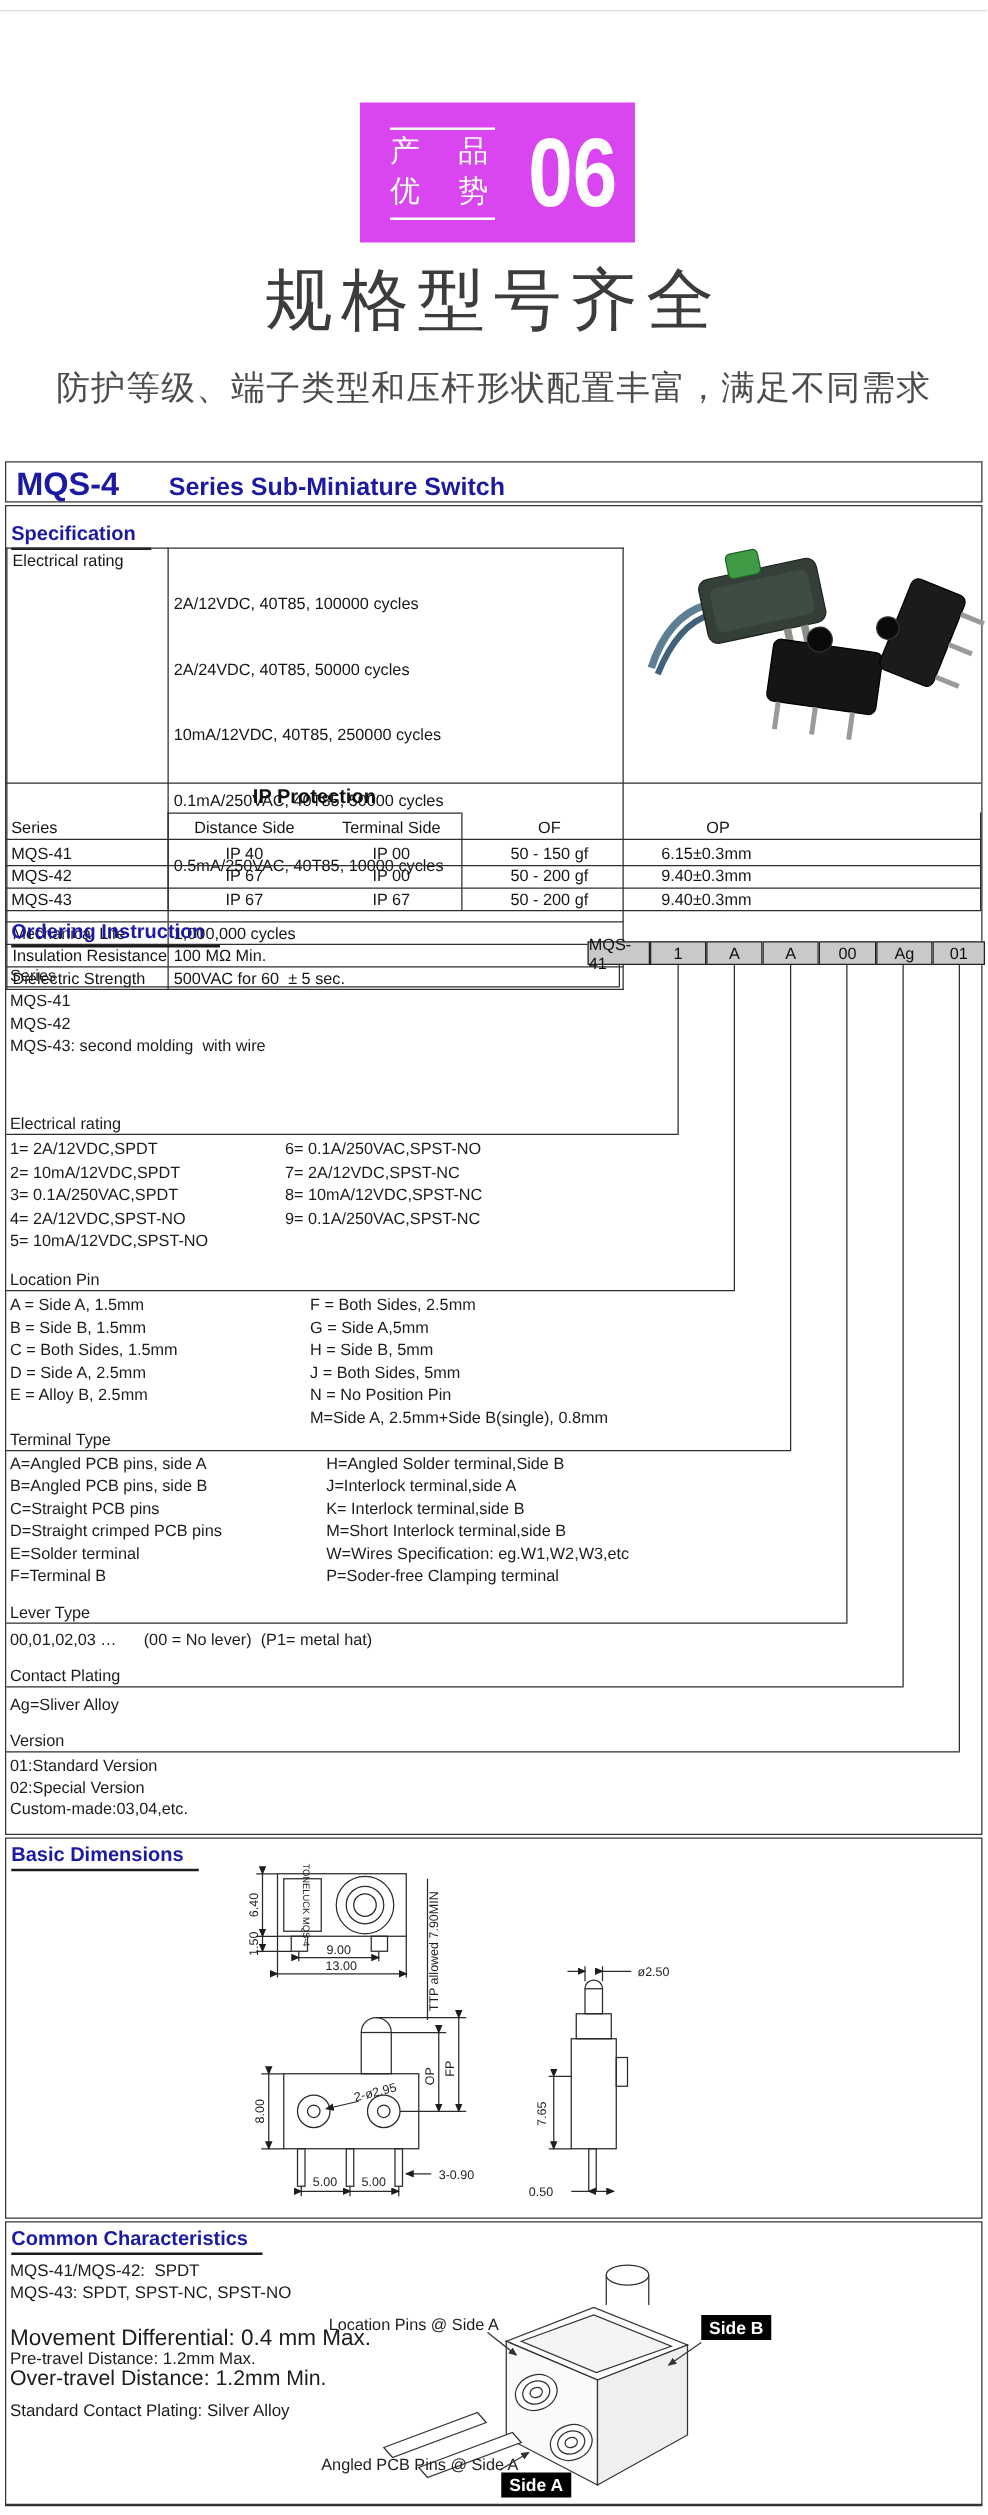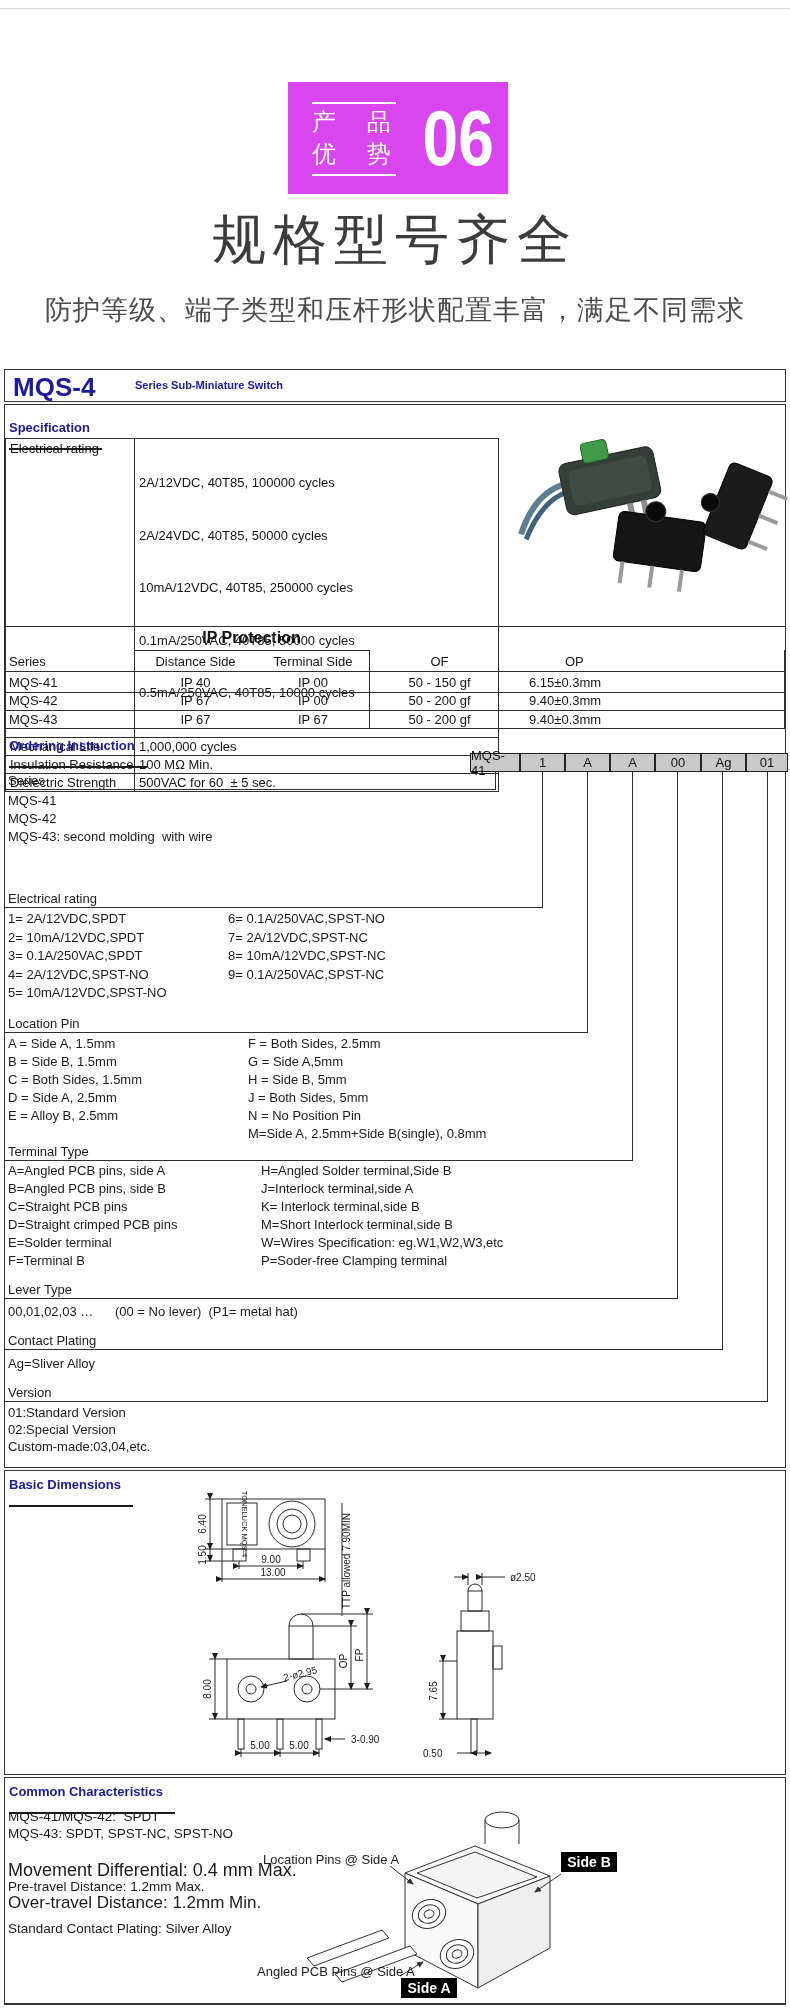--- a/index.html
+++ b/index.html
@@ -3,36 +3,36 @@
 <meta charset="utf-8">
 <style>
   * { margin:0; padding:0; box-sizing:border-box; }
   body { background:#fff; font-family:"Liberation Sans", sans-serif; }
   #page { position:relative; width:790px; height:2012px; background:#fff; overflow:hidden; }
   .abs { position:absolute; }
   .txt { position:absolute; font-size:13px; color:#1c1c1c; line-height:15px; white-space:pre; }
   .hline { position:absolute; background:#2e2e2e; height:1px; }
   .vline { position:absolute; background:#2e2e2e; width:1px; }
   .box { position:absolute; border:1px solid #343434; background:#fff; }
-  .sechead { position:absolute; font-size:13px; font-weight:bold; color:#1b1aa0;
-             border-bottom:2px solid #1d1d1d; padding:0 12px 11px 0; line-height:19px; }
+  .sechead { position:absolute; font-size:16px; font-weight:bold; color:#1b1aa0;
+             border-bottom:2px solid #1d1d1d; padding:0 12px 1px 0; line-height:19px; }
   
   #badge { position:absolute; left:288px; top:82px; width:220px; height:112px; background:#d946ef; }
   #badge .rule { position:absolute; left:24px; width:84px; height:2px; background:#fff; }
   #badge .bt { position:absolute; left:24px; width:100px; color:#fff; font-size:24px;
                letter-spacing:12px; line-height:28px; font-weight:400; white-space:pre; }
   #badge .num { position:absolute; right:14px; top:14px; color:#fff; font-size:78px; line-height:84px;
                 font-weight:bold; transform:scaleX(0.82); transform-origin:right center; }
   #main-title { position:absolute; left:0; top:204px; width:100%; text-align:center; font-size:54px;
                 color:#3c3c3c; letter-spacing:7px; font-weight:400; }
   #subtitle { position:absolute; left:0; top:292px; width:100%; text-align:center; font-size:27px;
               color:#4c4c4c; letter-spacing:1px; }
   
   #model { position:absolute; left:8px; top:2px; font-size:26px; font-weight:bold; color:#1b1aa0; line-height:30px;}
-  #serieslbl { position:absolute; left:130px; top:9px; font-size:11px; font-weight:bold; color:#1b1aa0; }
+  #serieslbl { position:absolute; left:130px; top:9px; font-size:20px; font-weight:bold; color:#1b1aa0; }
   
   .spectable { position:absolute; left:0; top:33px; width:494px; border-collapse:collapse; }
   .spectable td { border:1px solid #2f2f2f; font-size:13px; color:#161616; padding:0 0 0 4px;
                   height:18px; line-height:17px; white-space:pre; vertical-align:middle; }
   .spectable .c1 { width:129px; }
   .spectable .etop { vertical-align:top; padding-top:1px; }
   .evline { line-height:18.6px; white-space:pre; }
   
   .iptitle { position:absolute; font-size:16px; font-weight:bold; color:#111; }
   .ipc { position:absolute; font-size:13px; color:#161616; white-space:pre; }

